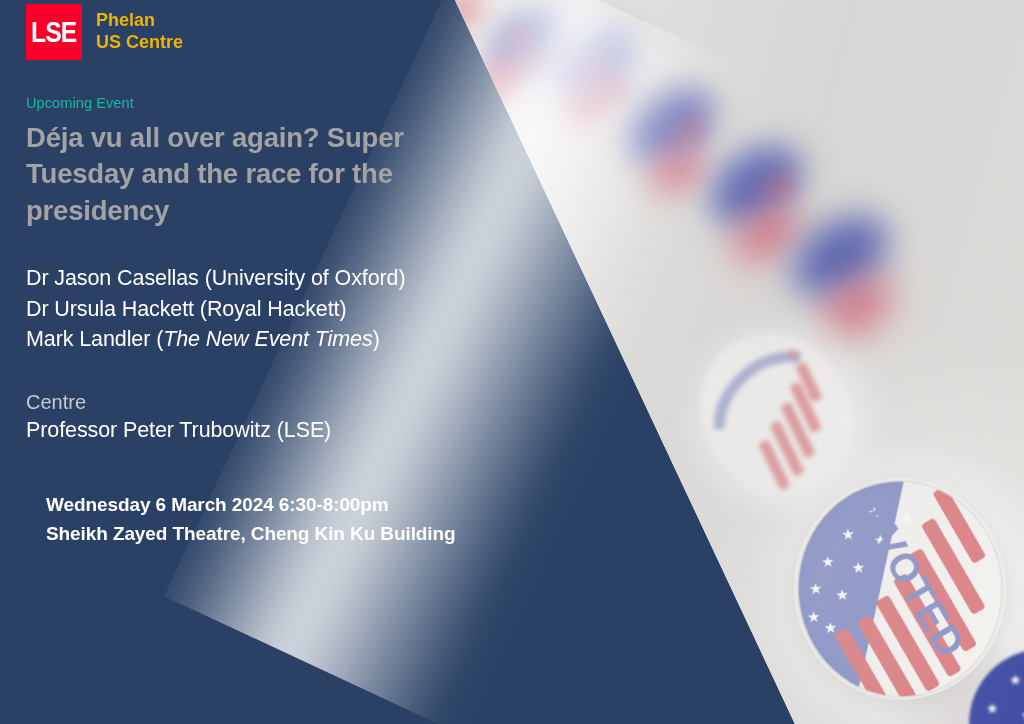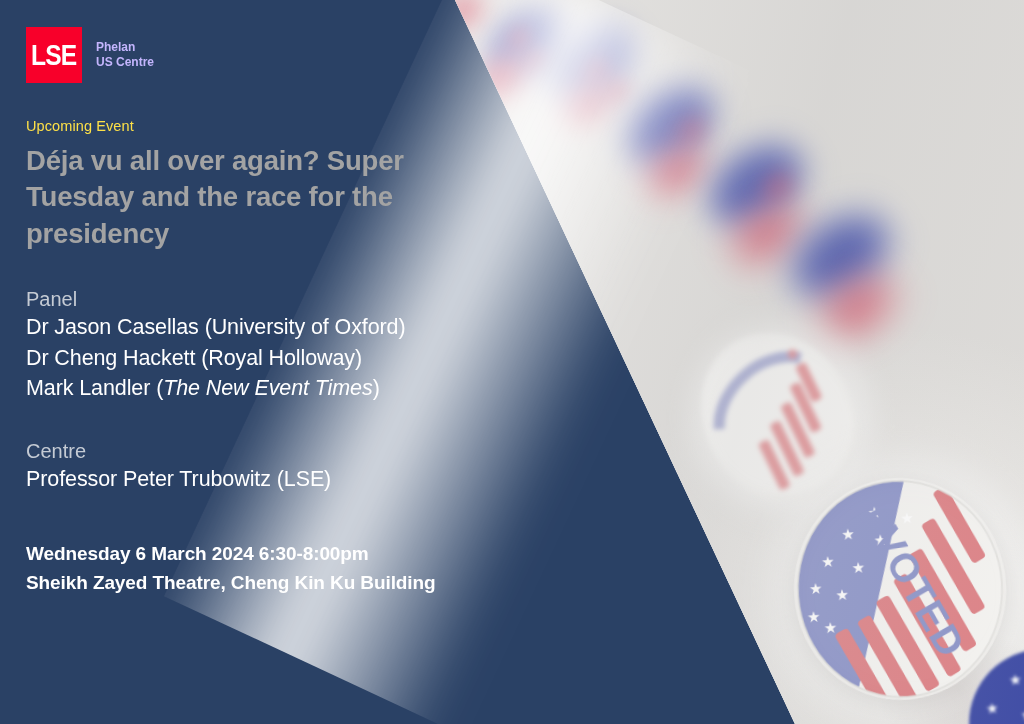--- a/index.html
+++ b/index.html
@@ -63,45 +63,45 @@
   }
   .halo{
     position:absolute;border-radius:50%;
     background:radial-gradient(circle, rgba(255,255,255,.9) 58%, rgba(190,188,184,.45) 78%, rgba(190,188,184,0) 100%);
     pointer-events:none;
   }
 
   
   .content{position:absolute;left:26px;top:0;width:470px;height:724px;z-index:5;}
 
-  .brand{display:flex;align-items:center;gap:14px;padding-top:27px;}
+  .brand{display:flex;align-items:center;gap:14px;padding-top:4px;}
   .lse-mark{
     width:56px;height:56px;background:#f8002a;
     display:flex;align-items:center;justify-content:center;flex:0 0 auto;
   }
   .lse-mark span{
     color:#fff;font-weight:bold;font-size:30px;letter-spacing:-1px;
     font-family:"Liberation Sans","DejaVu Sans",sans-serif;
     transform:scaleX(.82);display:block;line-height:1;
   }
-  .brand-name{color:#c4b5fd;font-weight:bold;font-size:12px;line-height:1.22;}
-
-  .kicker{color:#fde047;font-size:14.5px;font-weight:normal;margin-top:35px;letter-spacing:.1px;}
+  .brand-name{color:#eab308;font-weight:bold;font-size:18px;line-height:1.22;}
+
+  .kicker{color:#14b8a6;font-size:14.5px;font-weight:normal;margin-top:35px;letter-spacing:.1px;}
 
   .title{
     color:#a3a3a3;font-weight:bold;font-size:27.5px;line-height:1.32;
     margin-top:9px;letter-spacing:-.2px;max-width:420px;
   }
 
   .section{margin-top:34px;}
   .sec-label{color:#c5cbd4;font-size:20px;font-weight:normal;line-height:1.3;}
   .sec-line{color:#ffffff;font-size:21.5px;font-weight:normal;line-height:1.43;letter-spacing:-.1px;}
   .sec-line i{font-style:italic;}
 
-  .footer{margin-top:44px;}
+  .footer{margin-top:44px;margin-left:20px;}
   .foot-line{color:#ffffff;font-size:19px;font-weight:bold;line-height:1.55;letter-spacing:-.1px;}
 </style>
 </head>
 <body>
 
 <div id="poster">
 
   <div class="photo">
 
     <div class="blursticker">
@@ -246,24 +246,23 @@
         <div>Phelan</div>
         <div>US Centre</div>
       </div>
     </div>
 
     <div class="kicker">Upcoming Event</div>
 
     <div class="title">Déja vu all over again? Super Tuesday and the race for the presidency</div>
 
     <div class="section">
-      <div class="sec-label">Panel</div>
       <div>
           <div class="sec-line">Dr Jason Casellas (University of Oxford)</div>
-          <div class="sec-line">Dr Cheng Hackett (Royal Holloway)</div>
+          <div class="sec-line">Dr Ursula Hackett (Royal Hackett)</div>
           <div class="sec-line">Mark Landler (<i>The New Event Times</i>)</div>
         </div>
     </div>
 
     <div class="section">
       <div class="sec-label">Centre</div>
       <div>
           <div class="sec-line">Professor Peter Trubowitz (LSE)</div>
         </div>
     </div>

